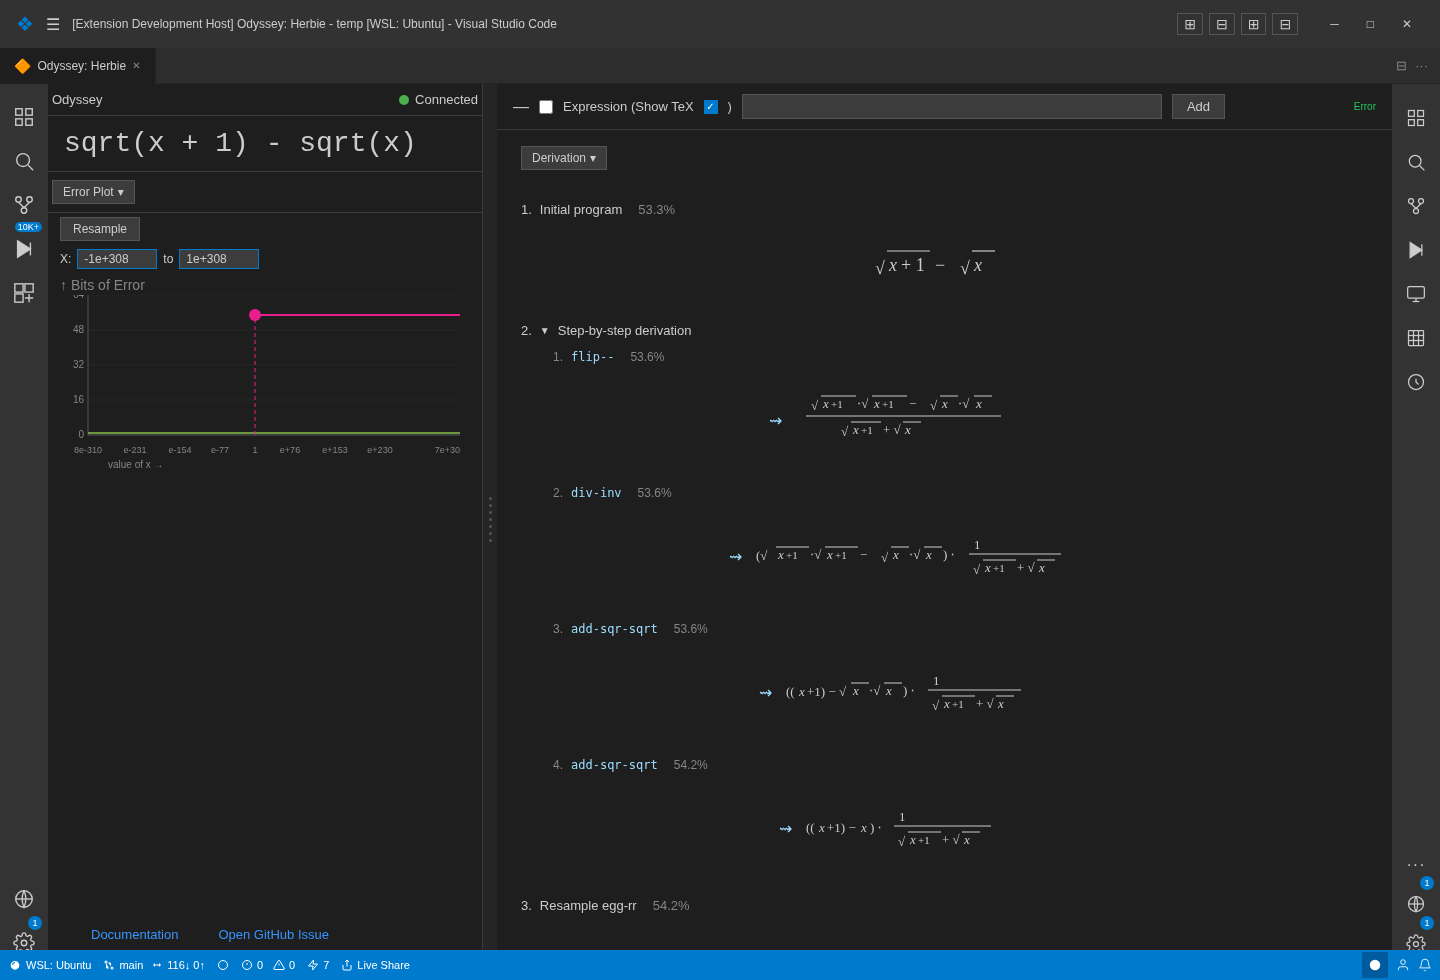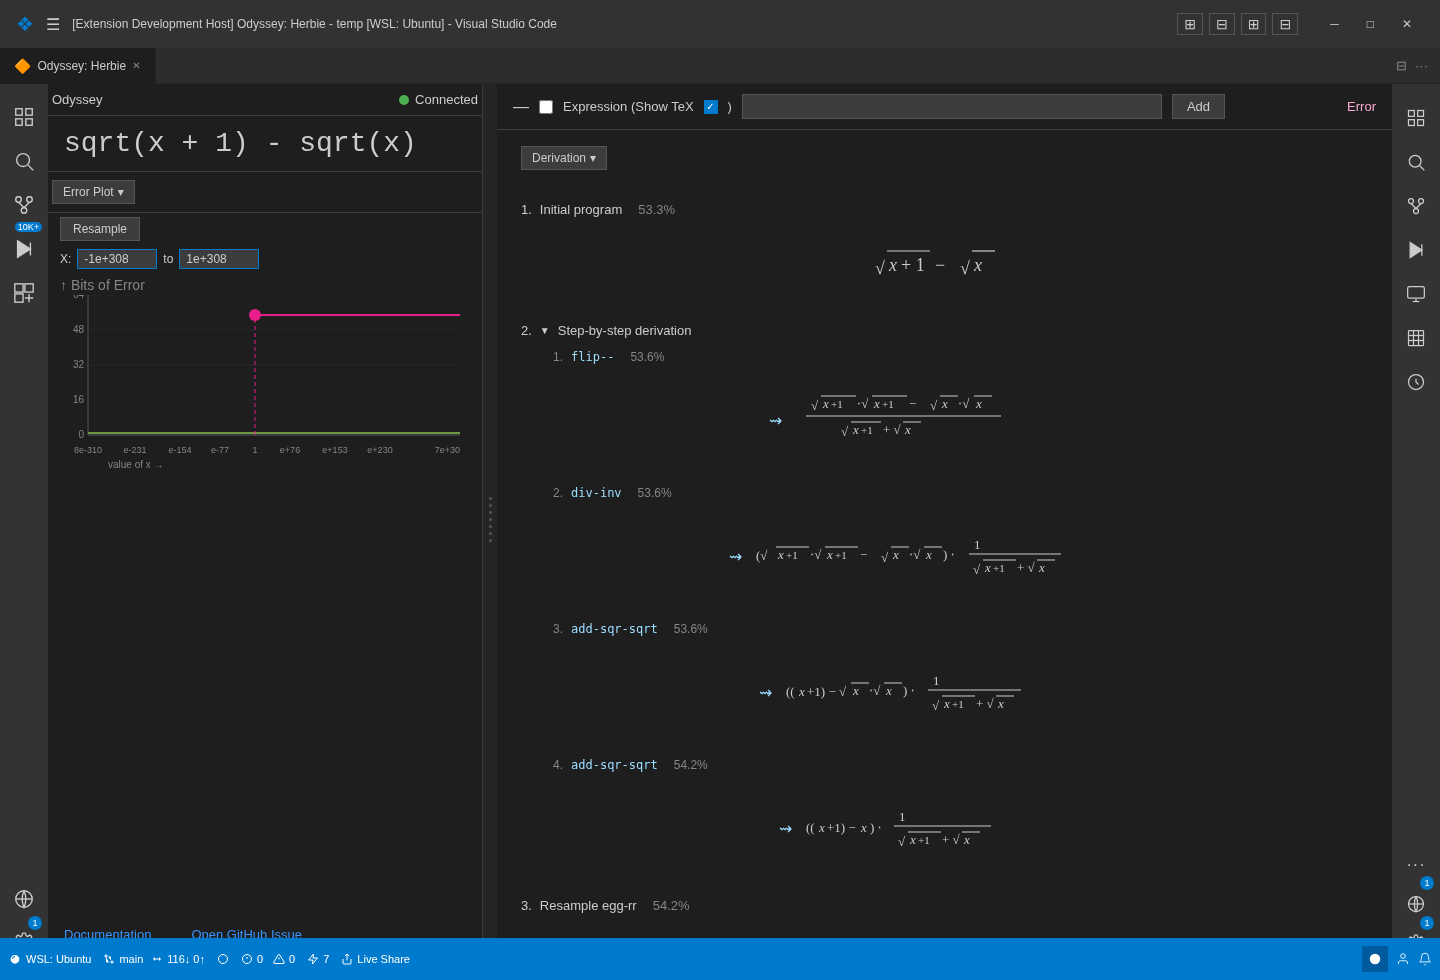--- a/index.html
+++ b/index.html
@@ -146,20 +146,21 @@
       padding: 2px 6px;
       font-size: 12px;
       width: 80px;
     }
 
     .footer-links {
       display: flex;
       gap: 40px;
       padding: 12px 16px;
       margin-top: auto;
+      margin-left: 27px;
     }
     .footer-link {
       color: #3794ff;
       font-size: 13px;
       cursor: pointer;
       text-decoration: none;
     }
 
     
     .divider-dots {
@@ -214,22 +215,22 @@
     .add-btn {
       background: #3c3c3c;
       border: 1px solid #555;
       color: #cccccc;
       padding: 4px 14px;
       font-size: 13px;
       cursor: pointer;
     }
     .error-label {
       margin-left: auto;
-      color: #f9a8d4;
-      font-size: 13px;
+      color: #22c55e;
+      font-size: 10px;
     }
 
     
     .derivation-panel {
       flex: 1;
       overflow-y: auto;
       padding: 16px 24px;
     }
     .deriv-dropdown {
       background: #3c3c3c;
@@ -270,21 +271,21 @@
     .sub-step {
       margin-left: 32px;
       margin-bottom: 20px;
     }
     .sub-step .step-header {
       font-size: 12px;
     }
 
     
     .statusbar {
-      height: 42px;
+      height: 30px;
       background: #007acc;
       display: flex;
       align-items: center;
       padding: 0 8px;
       gap: 12px;
       font-size: 11px;
       color: white;
       position: absolute;
       bottom: 0;
       left: 0;

